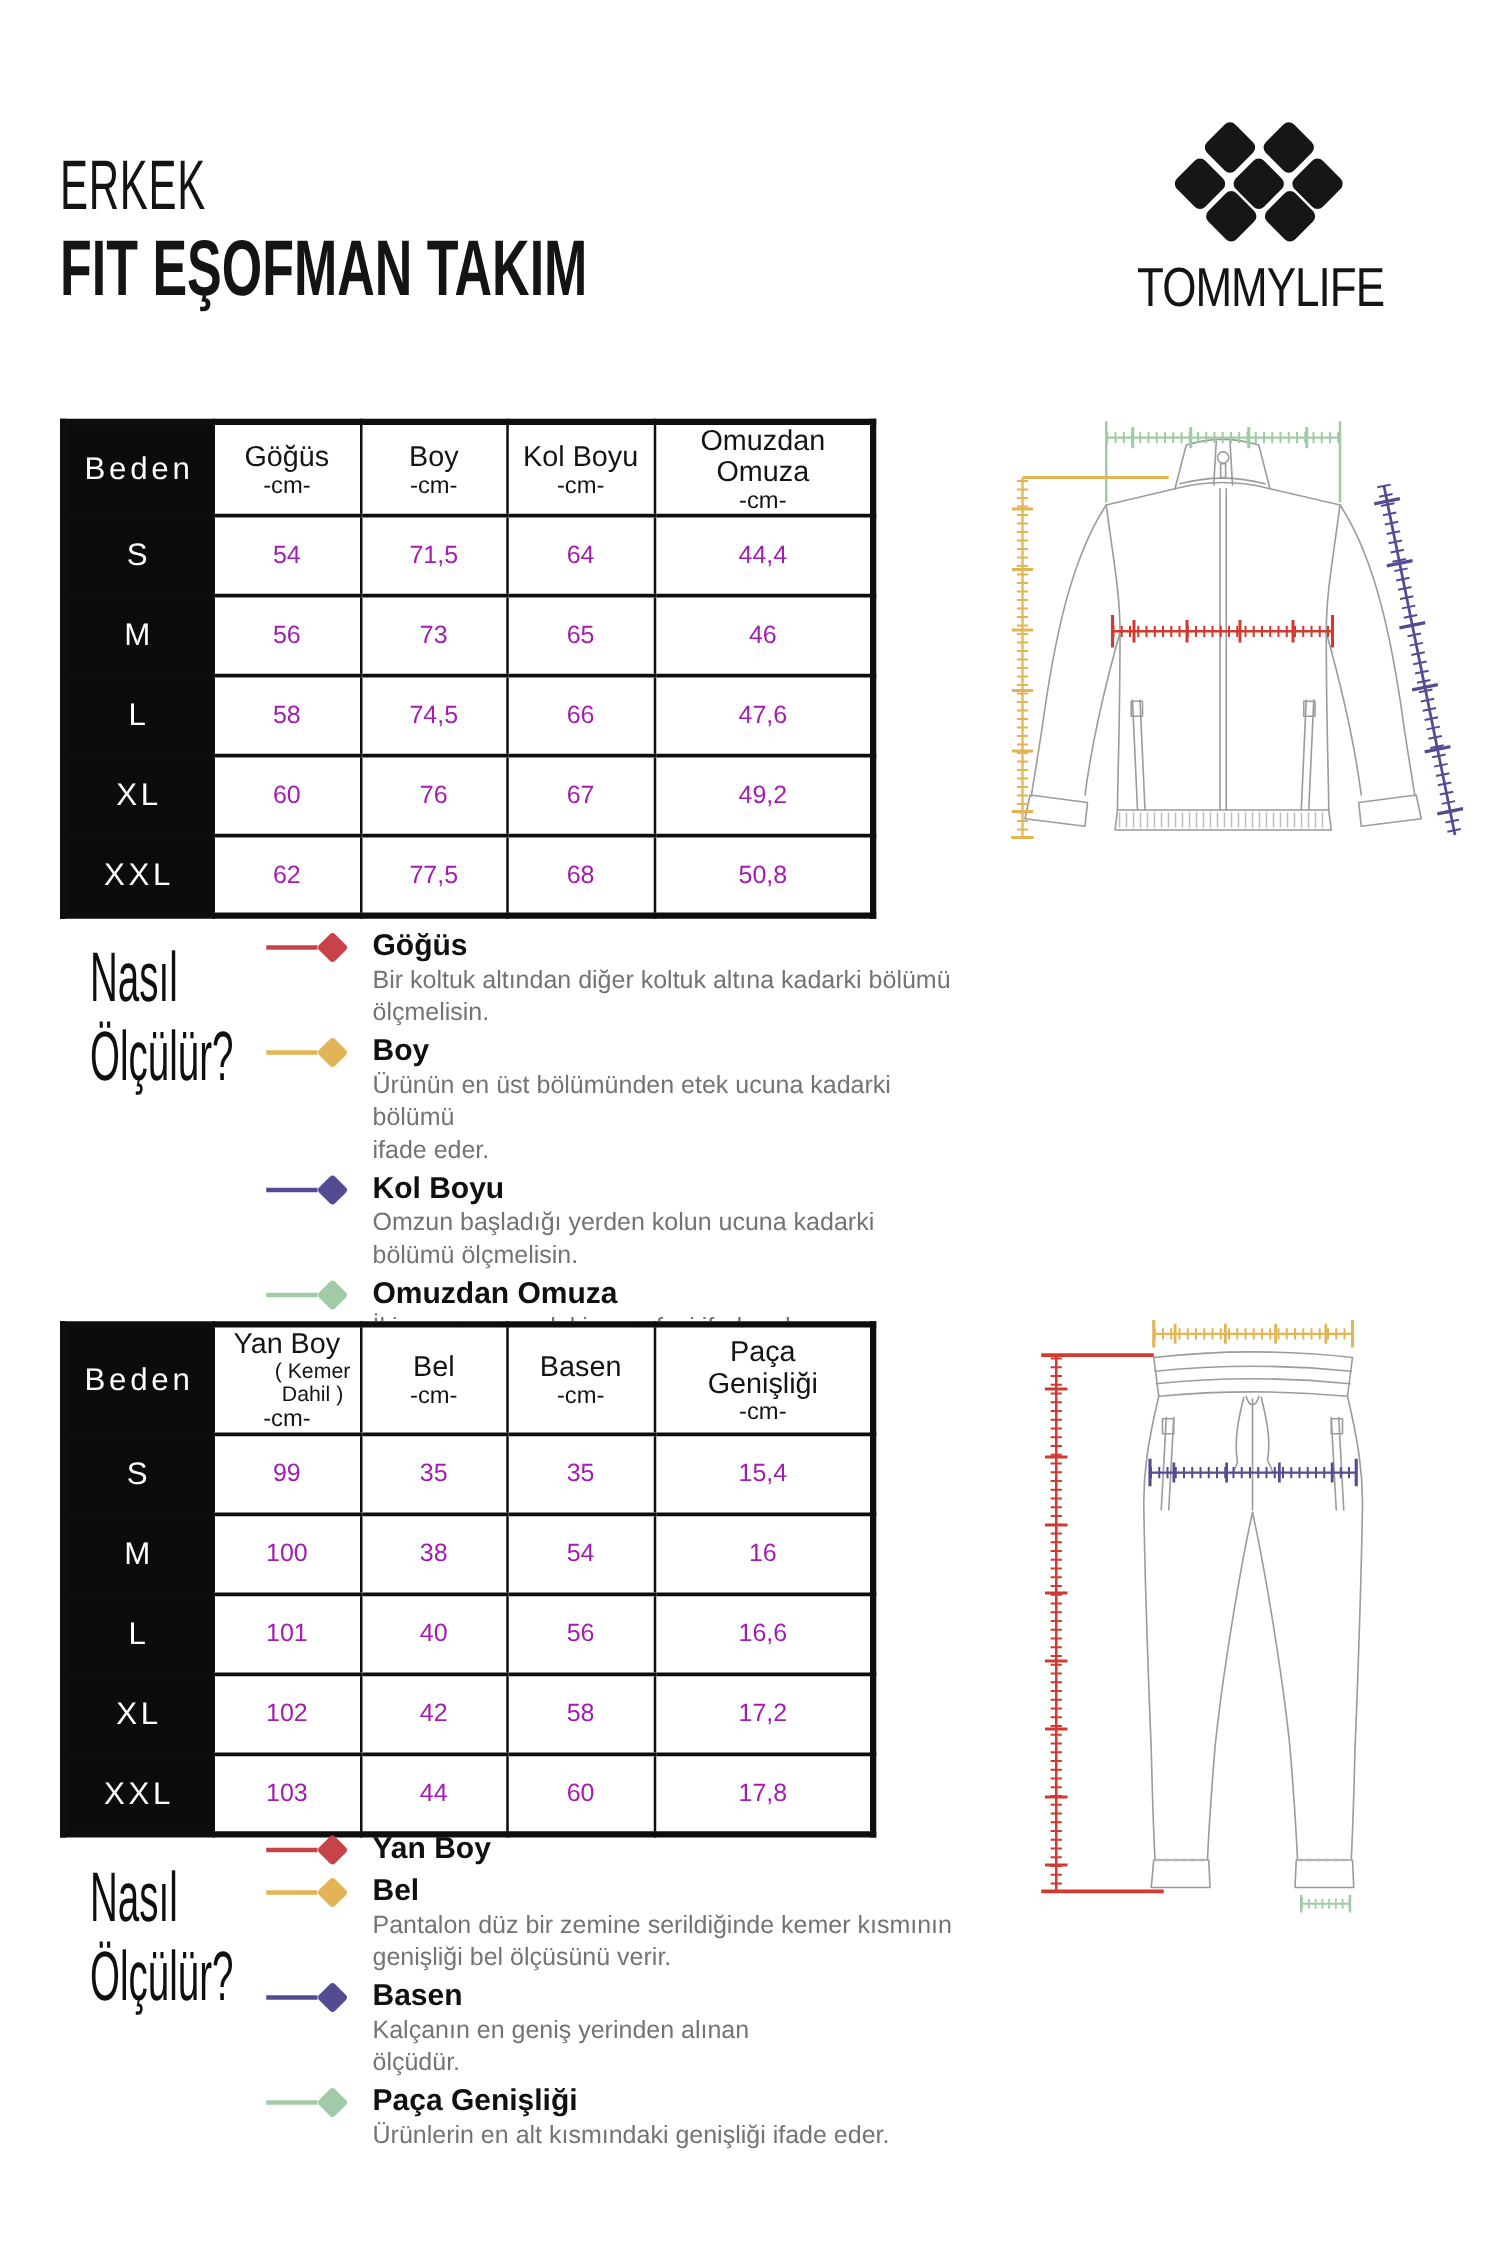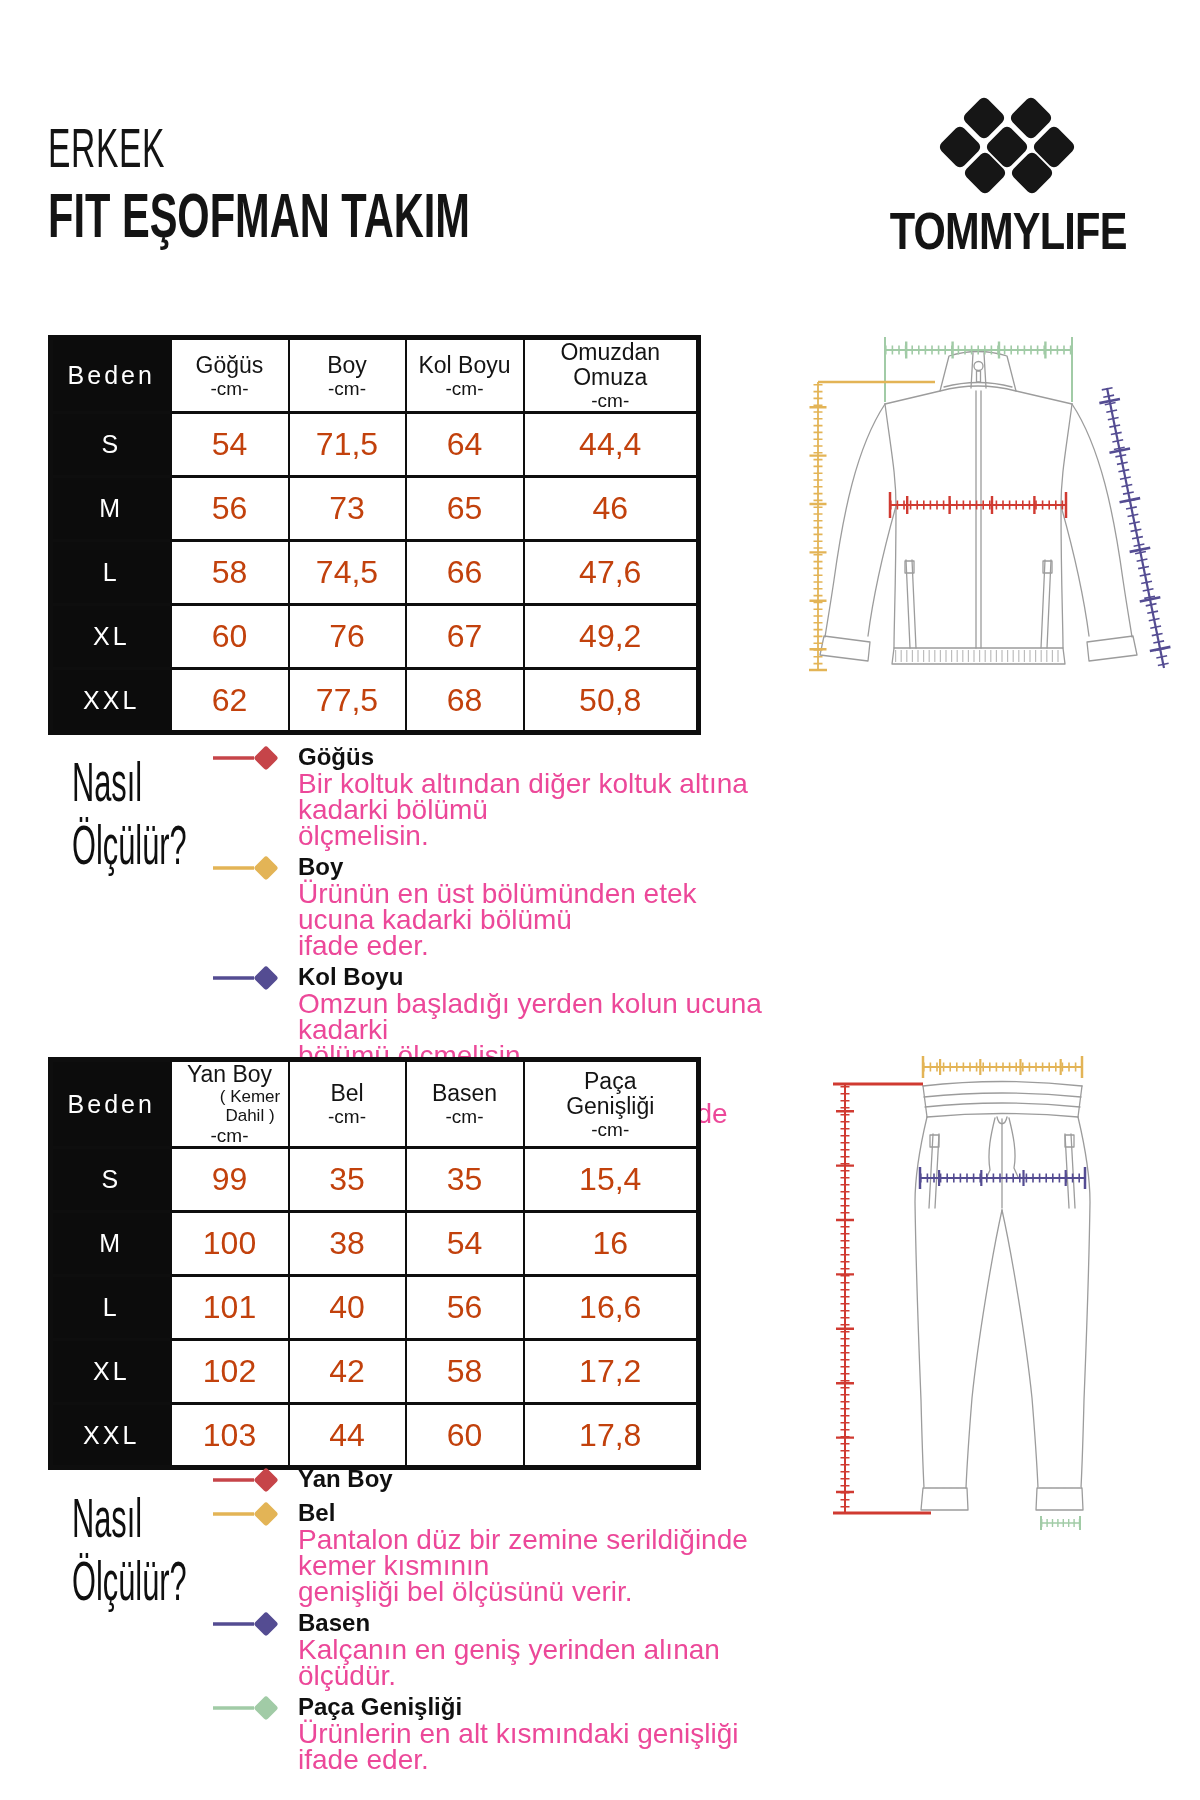--- a/index.html
+++ b/index.html
@@ -7,51 +7,51 @@
     font-family:"Liberation Sans","DejaVu Sans",sans-serif; color:#141414; }
   .abs { position:absolute; }
 
   
   .page-head { position:absolute; left:48px; top:118px; }
   .cond { display:block; transform:scaleX(0.60); transform-origin:0 50%; white-space:nowrap; }
   .page-sub  { font-size:56px; font-weight:300; line-height:60px; letter-spacing:1px; }
   .page-main { font-size:63px; font-weight:700; line-height:66px; margin-top:4px; transform:scaleX(0.66); transform-origin:0 50%; }
 
   .brand { position:absolute; left:828px; top:88px; width:360px; text-align:center; }
-  .brand-name { font-size:52px; font-weight:700; line-height:58px; margin-top:6px; }
+  .brand-name { font-size:44px; font-weight:400; line-height:58px; margin-top:6px; }
   .brand-name span { display:inline-block; transform:scaleX(0.80); transform-origin:50% 50%; letter-spacing:-1px; }
 
   
   table.size-table { position:absolute; left:48px; border-collapse:collapse; table-layout:fixed;
      width:648px; background:#fff; }
   table.size-table td, table.size-table th {
      border-top:3px solid #0e0e0e; border-bottom:3px solid #0e0e0e;
      border-left:2px solid #0e0e0e; border-right:2px solid #0e0e0e;
      text-align:center; vertical-align:middle; font-weight:400; padding:0; }
   table.size-table { border:5px solid #0e0e0e; }
   .size-col { background:#0c0c0c; color:#ffffff; font-size:25px; letter-spacing:3px; }
   th .h-label { font-size:23px; line-height:25px; font-weight:400; }
   th .h-sub   { font-size:17px; line-height:19px; font-weight:400;margin-left:41px; }
   th .h-unit  { font-size:19px; line-height:21px; font-weight:400; }
-  td.val { font-size:32px; color:#c2410c; }
+  td.val { font-size:20px; color:#a21caf; }
   #table1 { top:335px; }
   #table2 { top:1057px; }
   #table1 tr.head th { height:70px; }
   #table2 tr.head th { height:66px; }
   tr.body-row td { height:64px; }
 
   
   .measure-title { position:absolute; left:40px; font-size:56px; line-height:63px; color:#0f0f0f;margin-left:32px; }
   .measure-title .cond { transform:scaleX(0.55); }
   .legend { position:absolute; left:212px; width:560px; }
   .legend-item { display:flex; align-items:flex-start; padding-top:3px; }
   .legend-item + .legend-item { margin-top:1px; }
   .marker { flex:0 0 auto; margin-right:12px; margin-top:0; }
   .legend-name { font-size:24px; font-weight:700; line-height:28px; color:#101010; }
-  .legend-desc { font-size:28px; line-height:26px; color:#ec4899; white-space:pre-line; }
+  .legend-desc { font-size:20px; line-height:26px; color:#737373; white-space:pre-line; }
 
   svg { display:block; }
   .garment { stroke:#9c9c9c; fill:none; stroke-width:1.3; stroke-linejoin:round; stroke-linecap:round; }
 </style>
 </head>
 <body>
 
 <div class="page-head">
   <span class="cond page-sub">ERKEK</span>
   <span class="cond page-main">FIT EŞOFMAN TAKIM</span>

